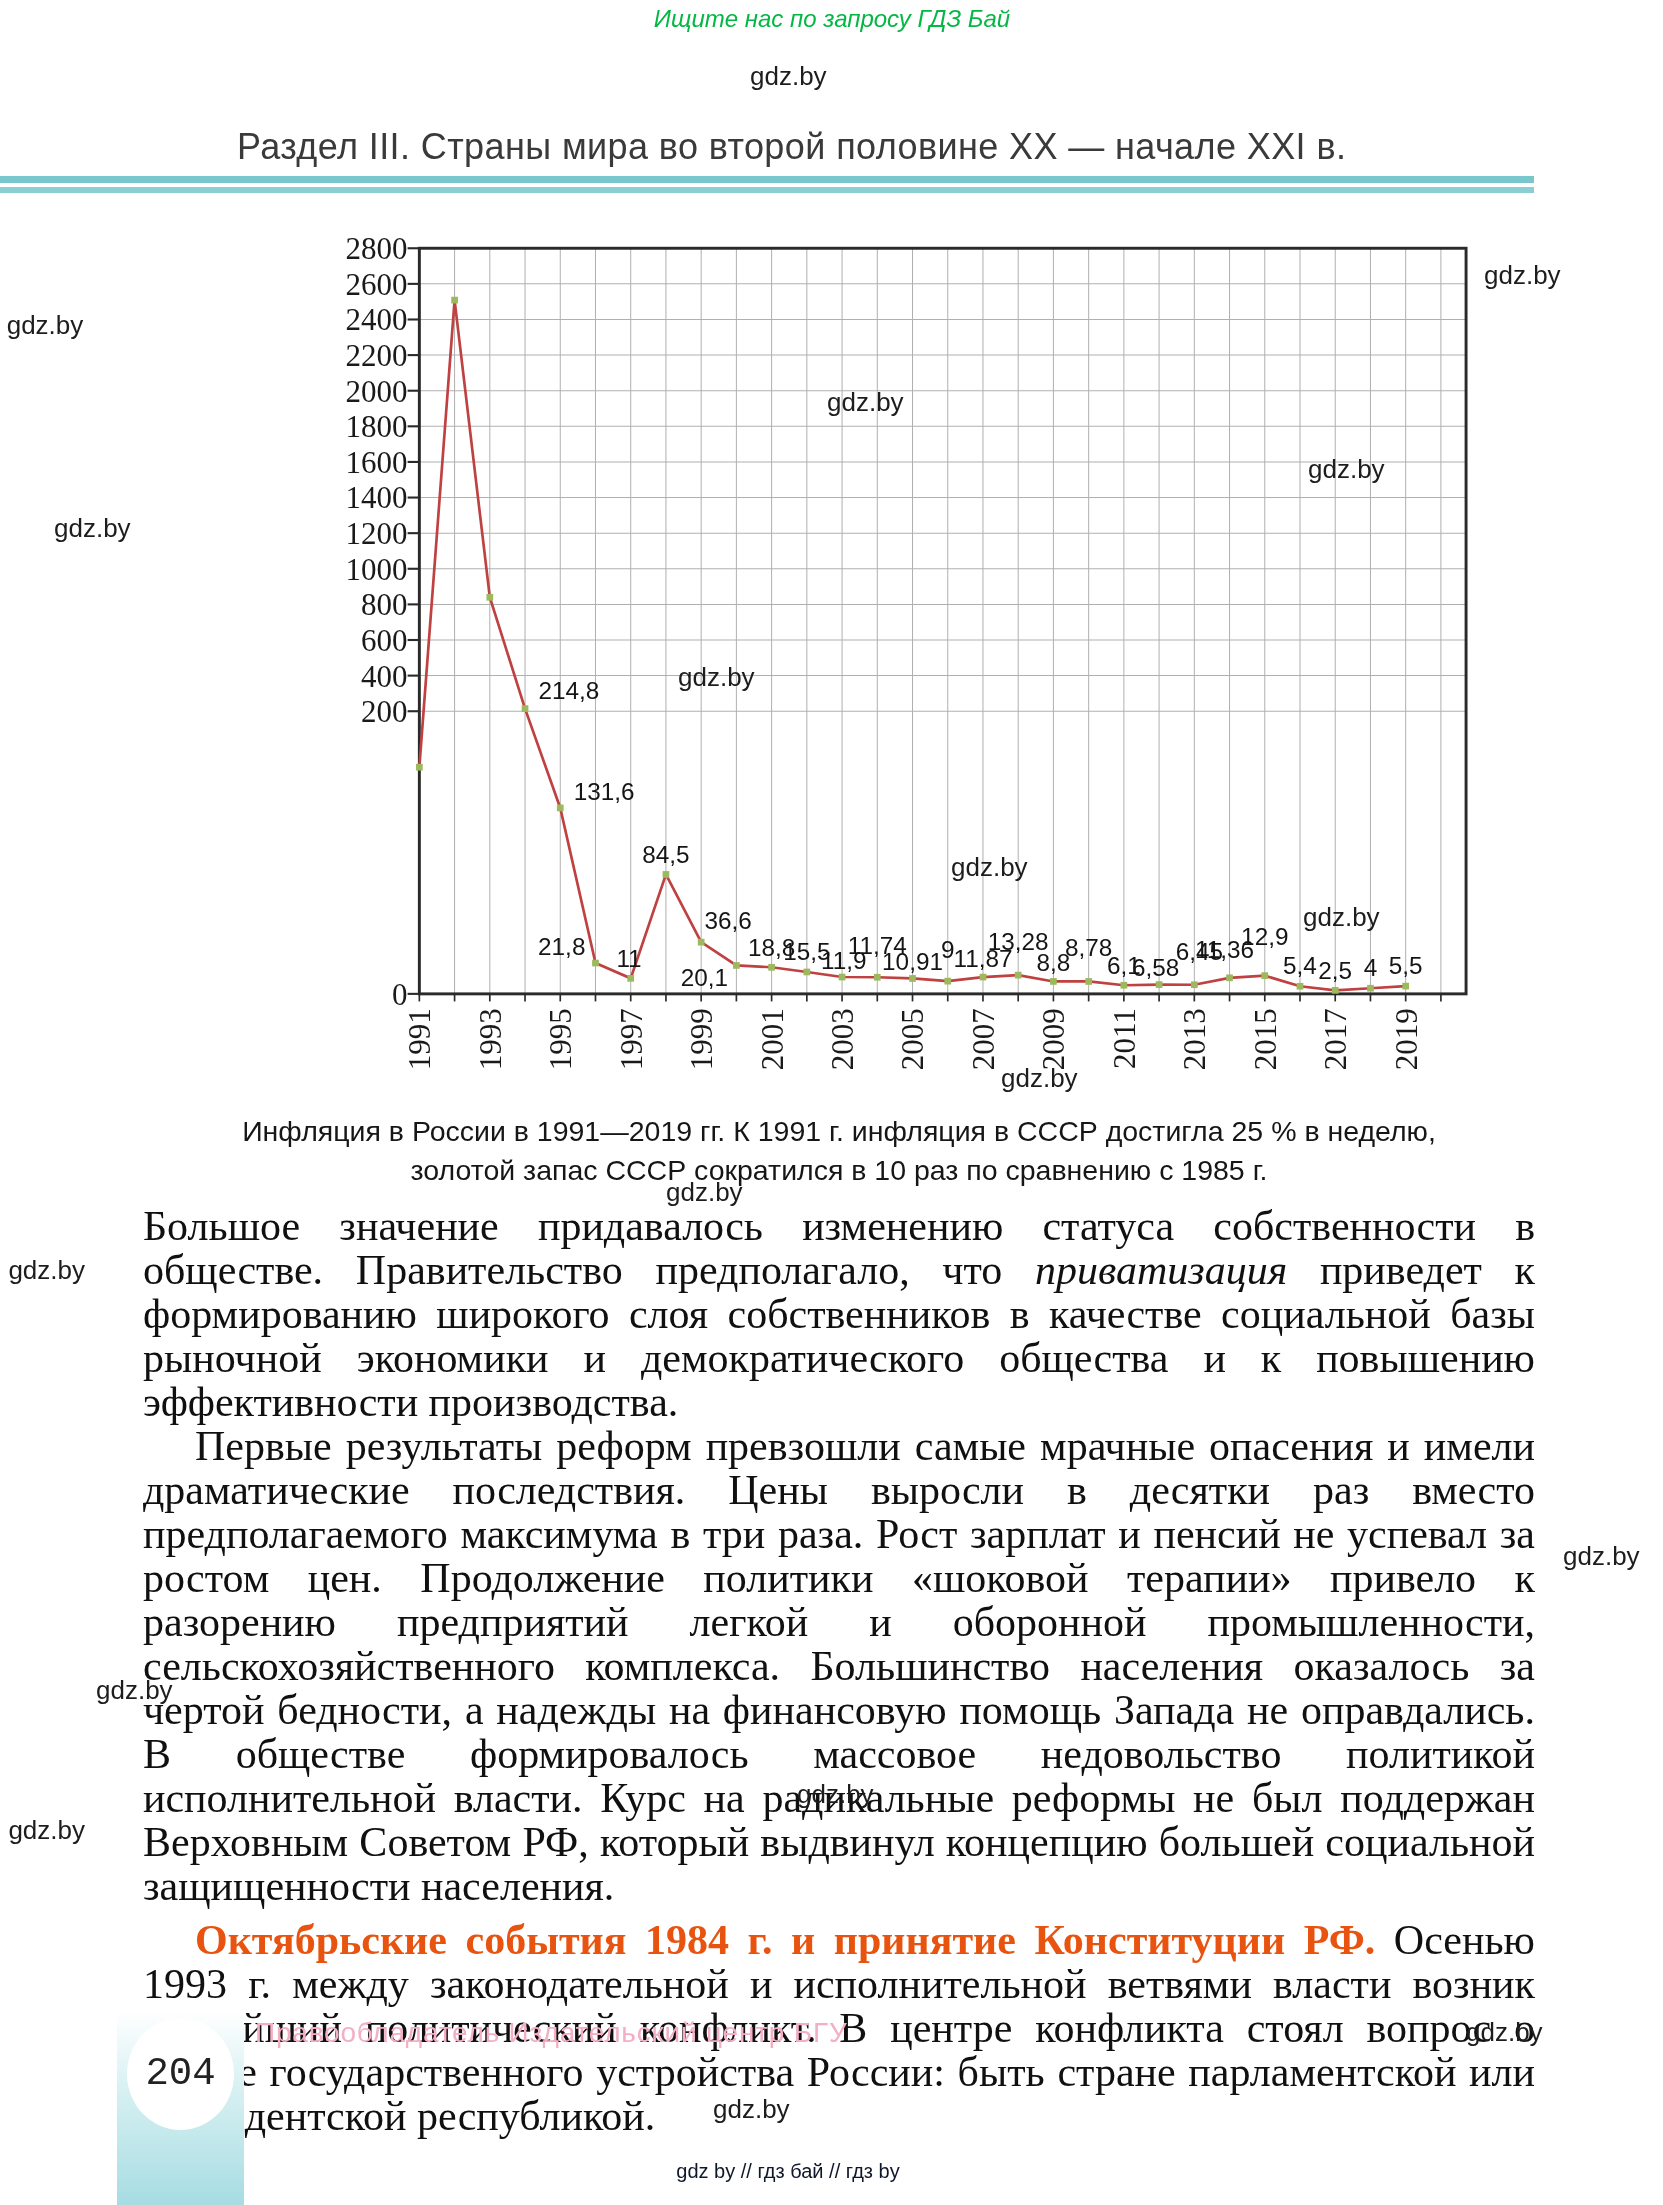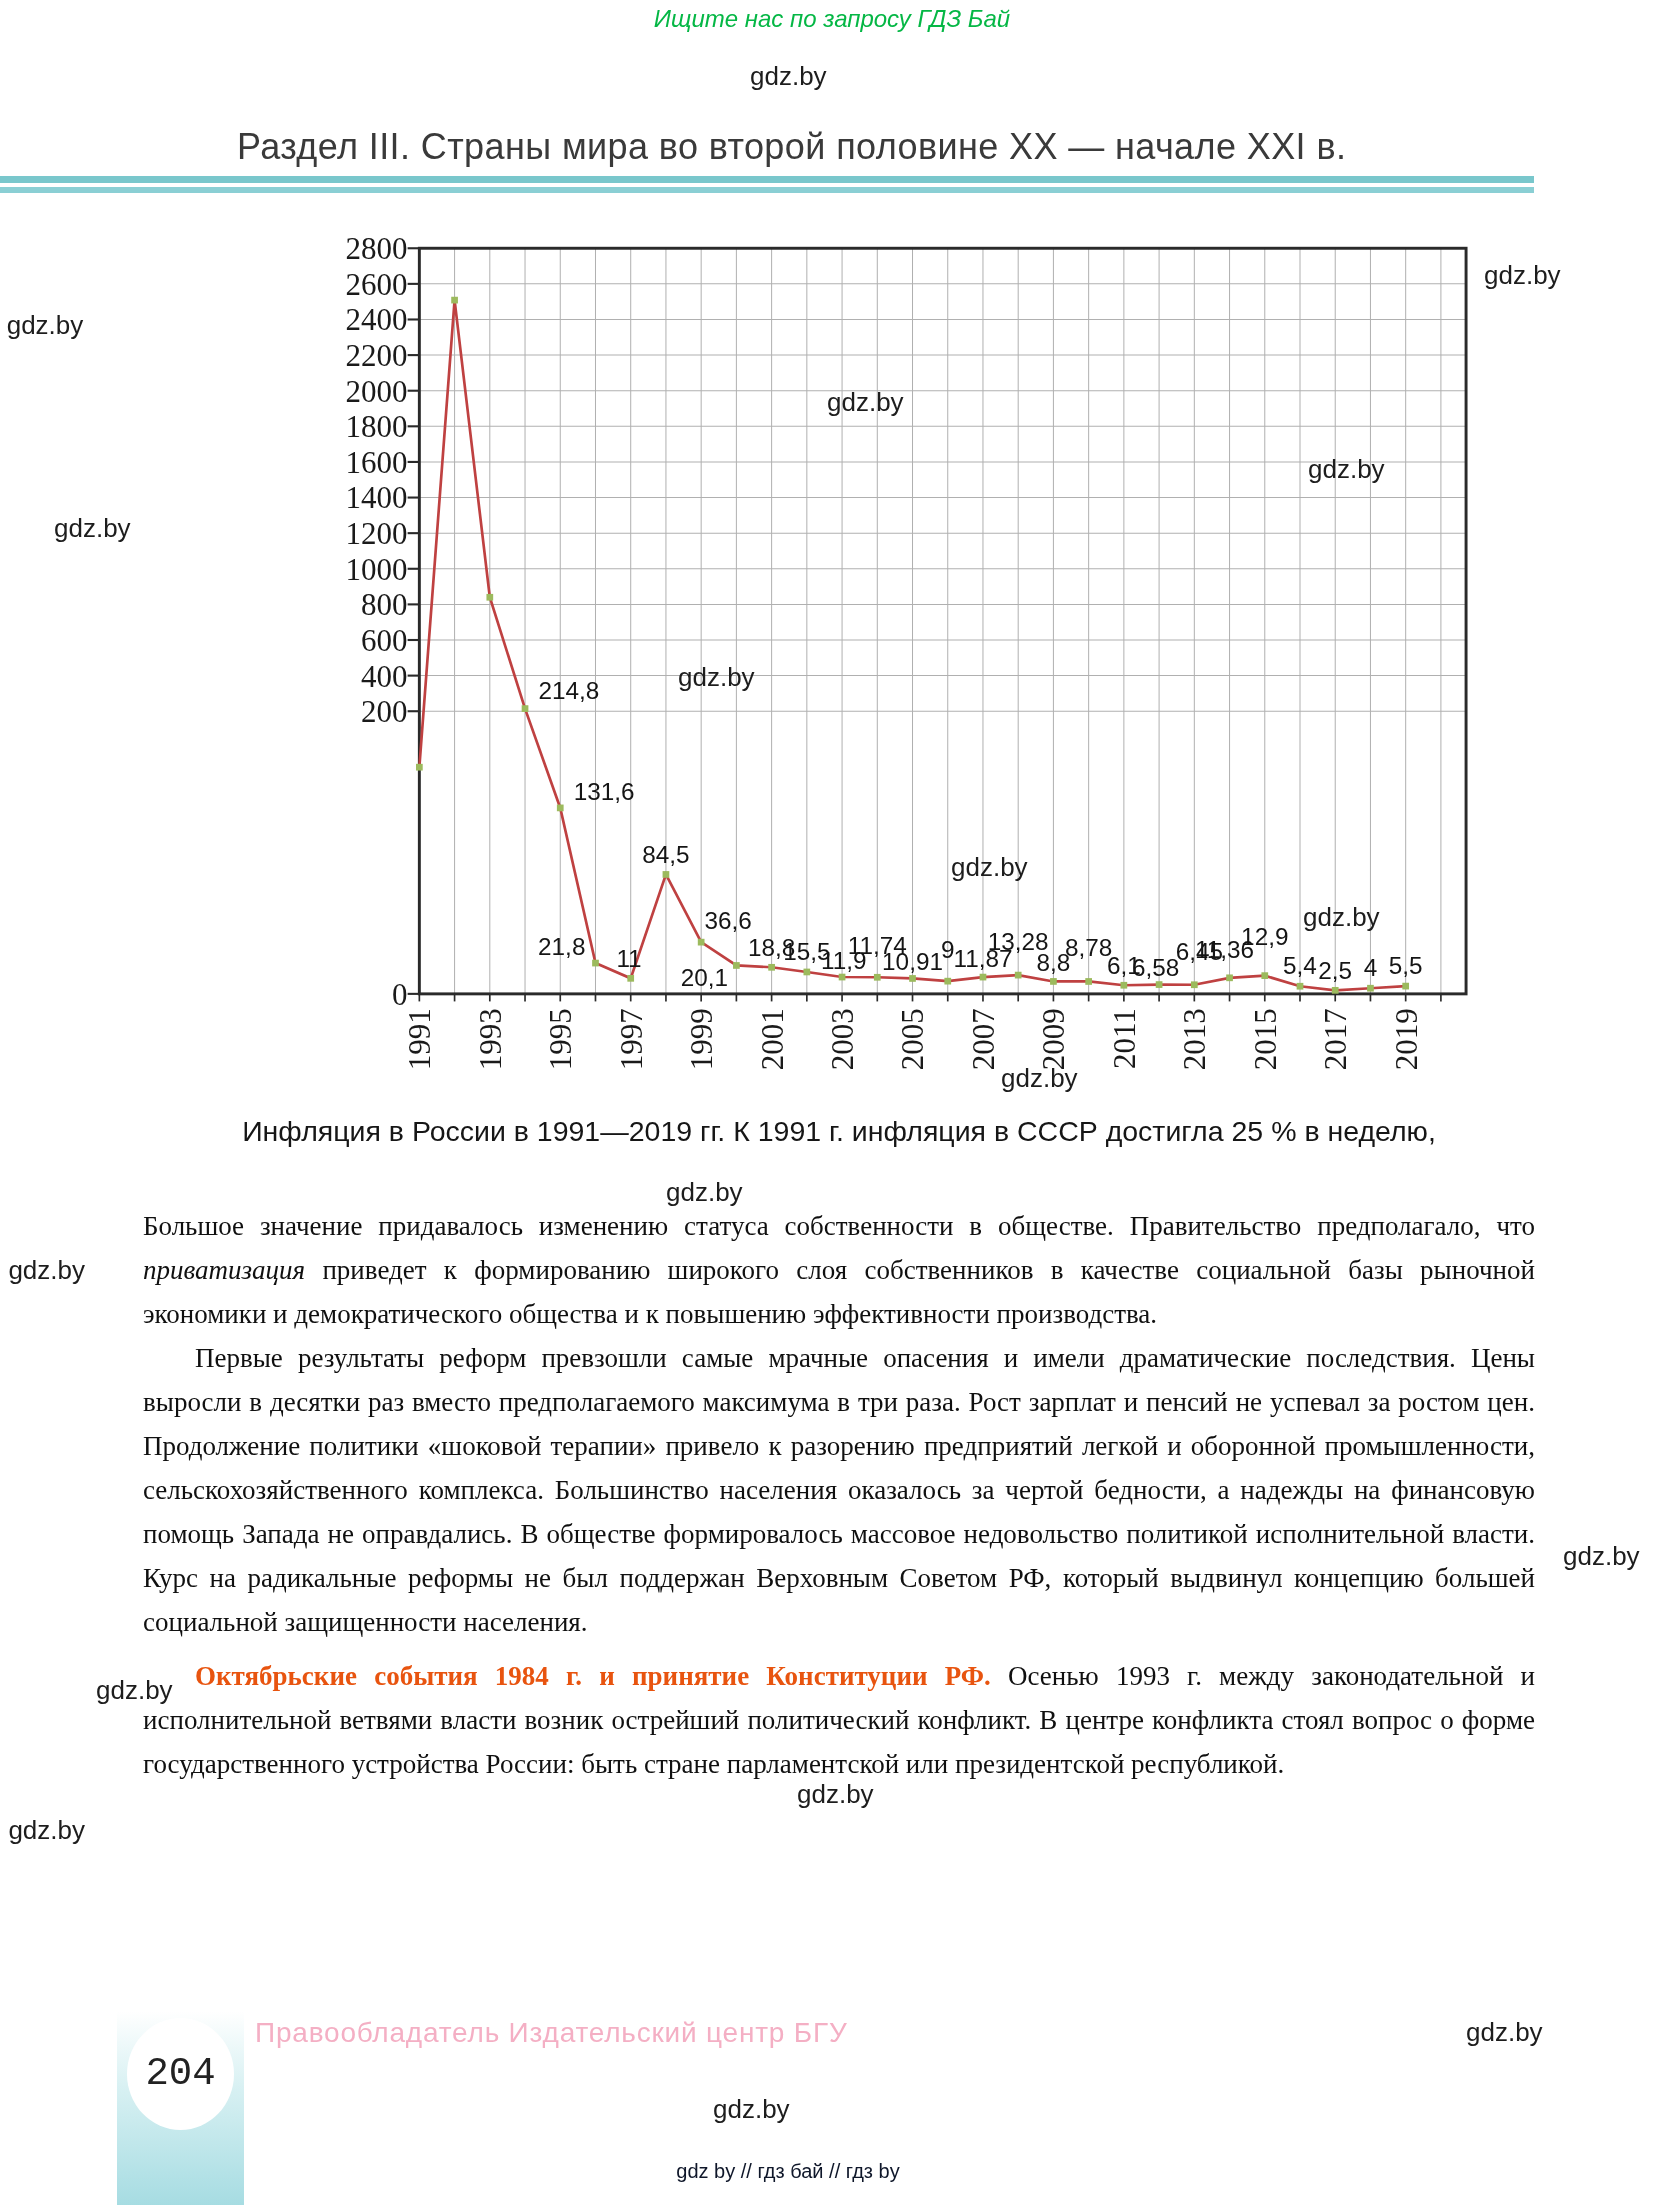--- a/index.html
+++ b/index.html
@@ -23,21 +23,21 @@
   .teal-rule{position:absolute;left:0;width:1534px;}
   #teal-rule-1{top:176px;height:6.7px;background:#79c7cc;}
   #teal-rule-2{top:187px;height:5.9px;background:#8acfd4;}
   #chart-svg{position:absolute;top:208px;left:0;}
   #chart-caption{
     top:1112px;left:143px;width:1392px;text-align:center;
     font-size:28.5px;line-height:39px;color:#161616;
   }
   #body-text{
     top:1204px;left:143px;width:1392px;
-    font-family:"Liberation Serif",serif;font-size:27px;line-height:44px;
+    font-family:"Liberation Serif",serif;font-size:42px;line-height:44px;
     color:#101010;text-align:justify;
   }
   #body-text p{margin:0;padding:0;}
   .indent{text-indent:52px;}
   #para-3{margin-top:10px !important;}
   .orange-lead{font-weight:bold;color:#e8540f;}
   #page-number-box{
     top:2011px;left:117px;width:127px;height:195px;
     background:linear-gradient(180deg,#ffffff 0%,#d9f1f3 38%,#a6dce2 100%);
   }
@@ -252,20 +252,21 @@
       <text x="1508" y="1127.2635" text-anchor="middle" font-family="&quot;Liberation Sans&quot;,sans-serif" font-size="29" fill="#151515">12,9</text>
       <text x="1550" y="1161.901" text-anchor="middle" font-family="&quot;Liberation Sans&quot;,sans-serif" font-size="29" fill="#151515">5,4</text>
       <text x="1592" y="1166.7875" text-anchor="middle" font-family="&quot;Liberation Sans&quot;,sans-serif" font-size="29" fill="#151515">2,5</text>
       <text x="1634" y="1164.26" text-anchor="middle" font-family="&quot;Liberation Sans&quot;,sans-serif" font-size="29" fill="#151515">4</text>
       <text x="1676" y="1161.7325" text-anchor="middle" font-family="&quot;Liberation Sans&quot;,sans-serif" font-size="29" fill="#151515">5,5</text>
     </g>
   </svg>
 
 <div id="chart-caption" class="abs">
   <span>Инфляция в России в 1991—2019 гг. К 1991 г. инфляция в СССР достигла 25 % в неделю,</span><br>
+  <span>золотой запас СССР сократился в 10 раз по сравнению с 1985 г.</span>
 </div>
 
 <div id="body-text" class="abs">
   <p id="para-1"><span>Большое значение придавалось изменению статуса собственности в обществе. Правительство предполагало, что </span><em>приватизация</em><span> приведет к формированию широкого слоя собственников в качестве социальной базы рыночной экономики и демократического общества и к повышению эффективности производства.</span></p>
   <p id="para-2" class="indent">Первые результаты реформ превзошли самые мрачные опасения и имели драматические последствия. Цены выросли в десятки раз вместо предполагаемого максимума в три раза. Рост зарплат и пенсий не успевал за ростом цен. Продолжение политики «шоковой терапии» привело к разорению предприятий легкой и оборонной промышленности, сельскохозяйственного комплекса. Большинство населения оказалось за чертой бедности, а надежды на финансовую помощь Запада не оправдались. В обществе формировалось массовое недовольство политикой исполнительной власти. Курс на радикальные реформы не был поддержан Верховным Советом РФ, который выдвинул концепцию большей социальной защищенности населения.</p>
   <p id="para-3" class="indent"><span class="orange-lead">Октябрьские события 1984 г. и принятие Конституции РФ.</span><span> Осенью 1993 г. между законодательной и исполнительной ветвями власти возник острейший политический конфликт. В центре конфликта стоял вопрос о форме государственного устройства России: быть стране парламентской или президентской республикой.</span></p>
 </div>
 
 <div id="page-number-box" class="abs">
   <div id="page-number-oval">204</div>

